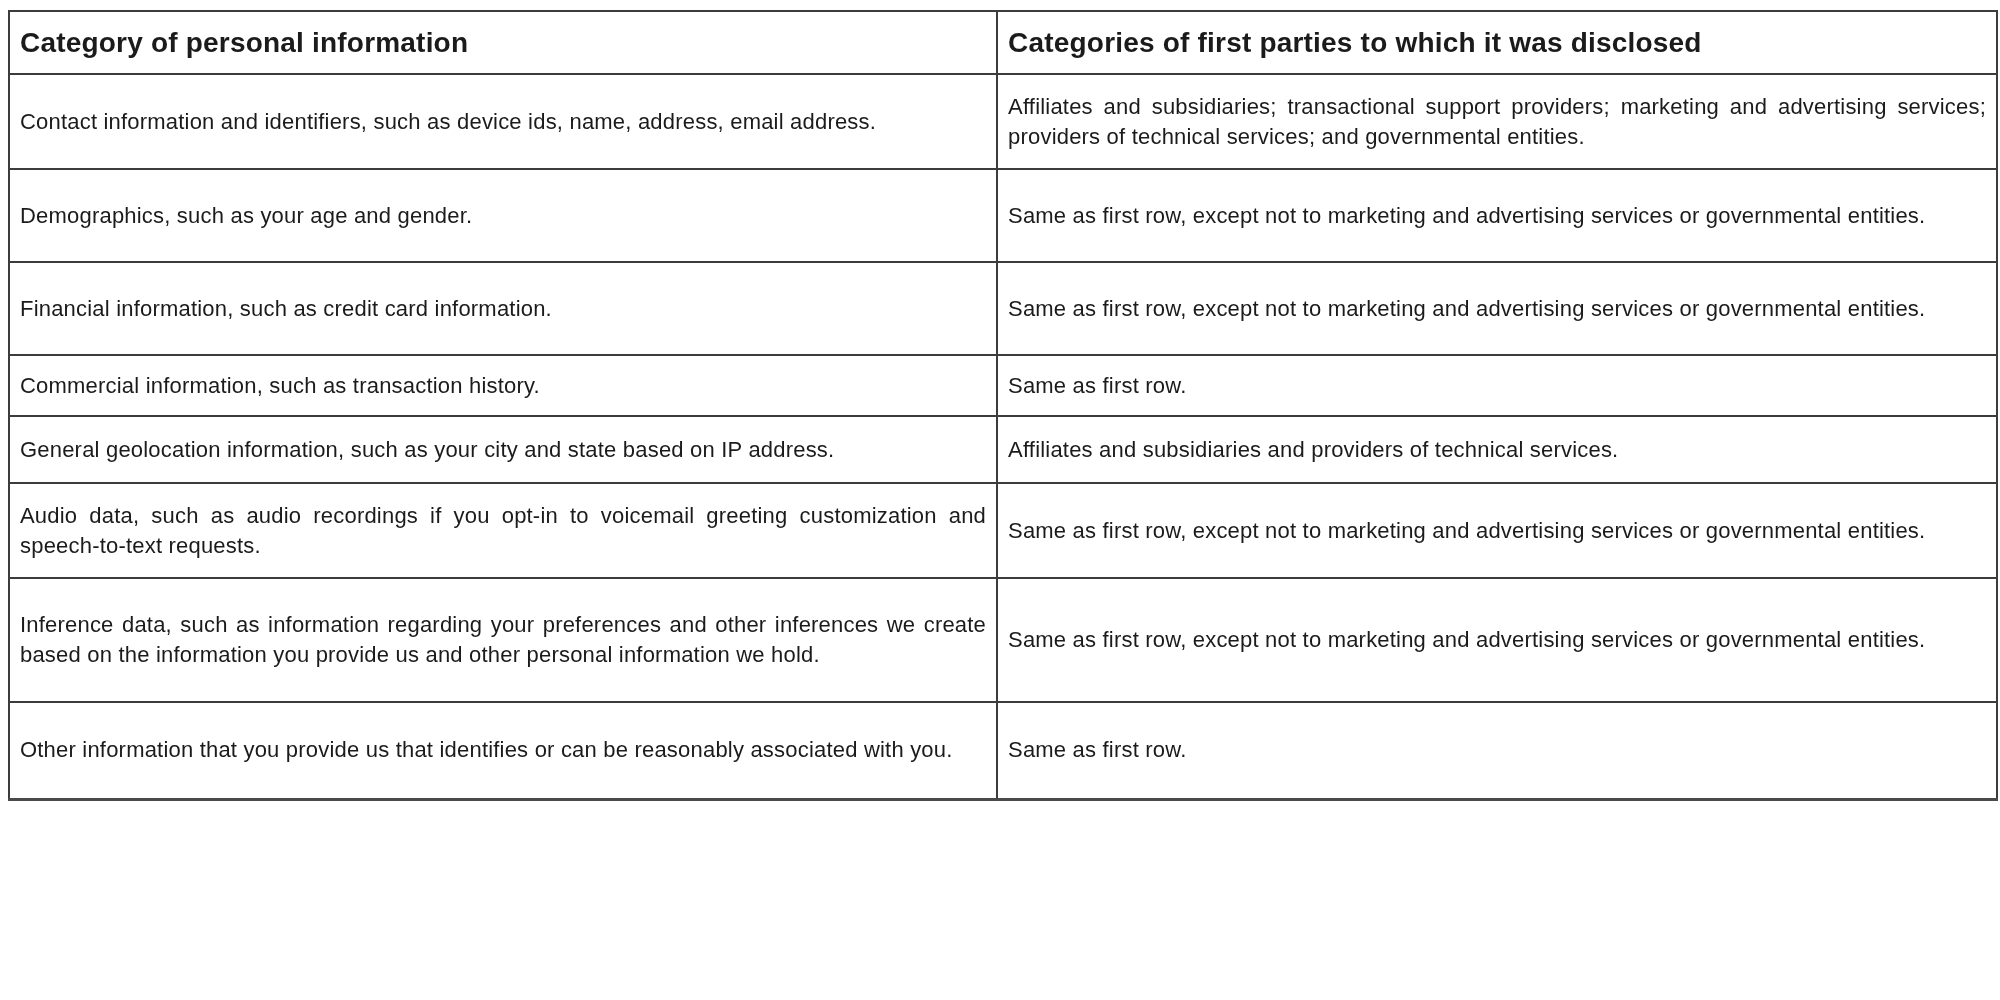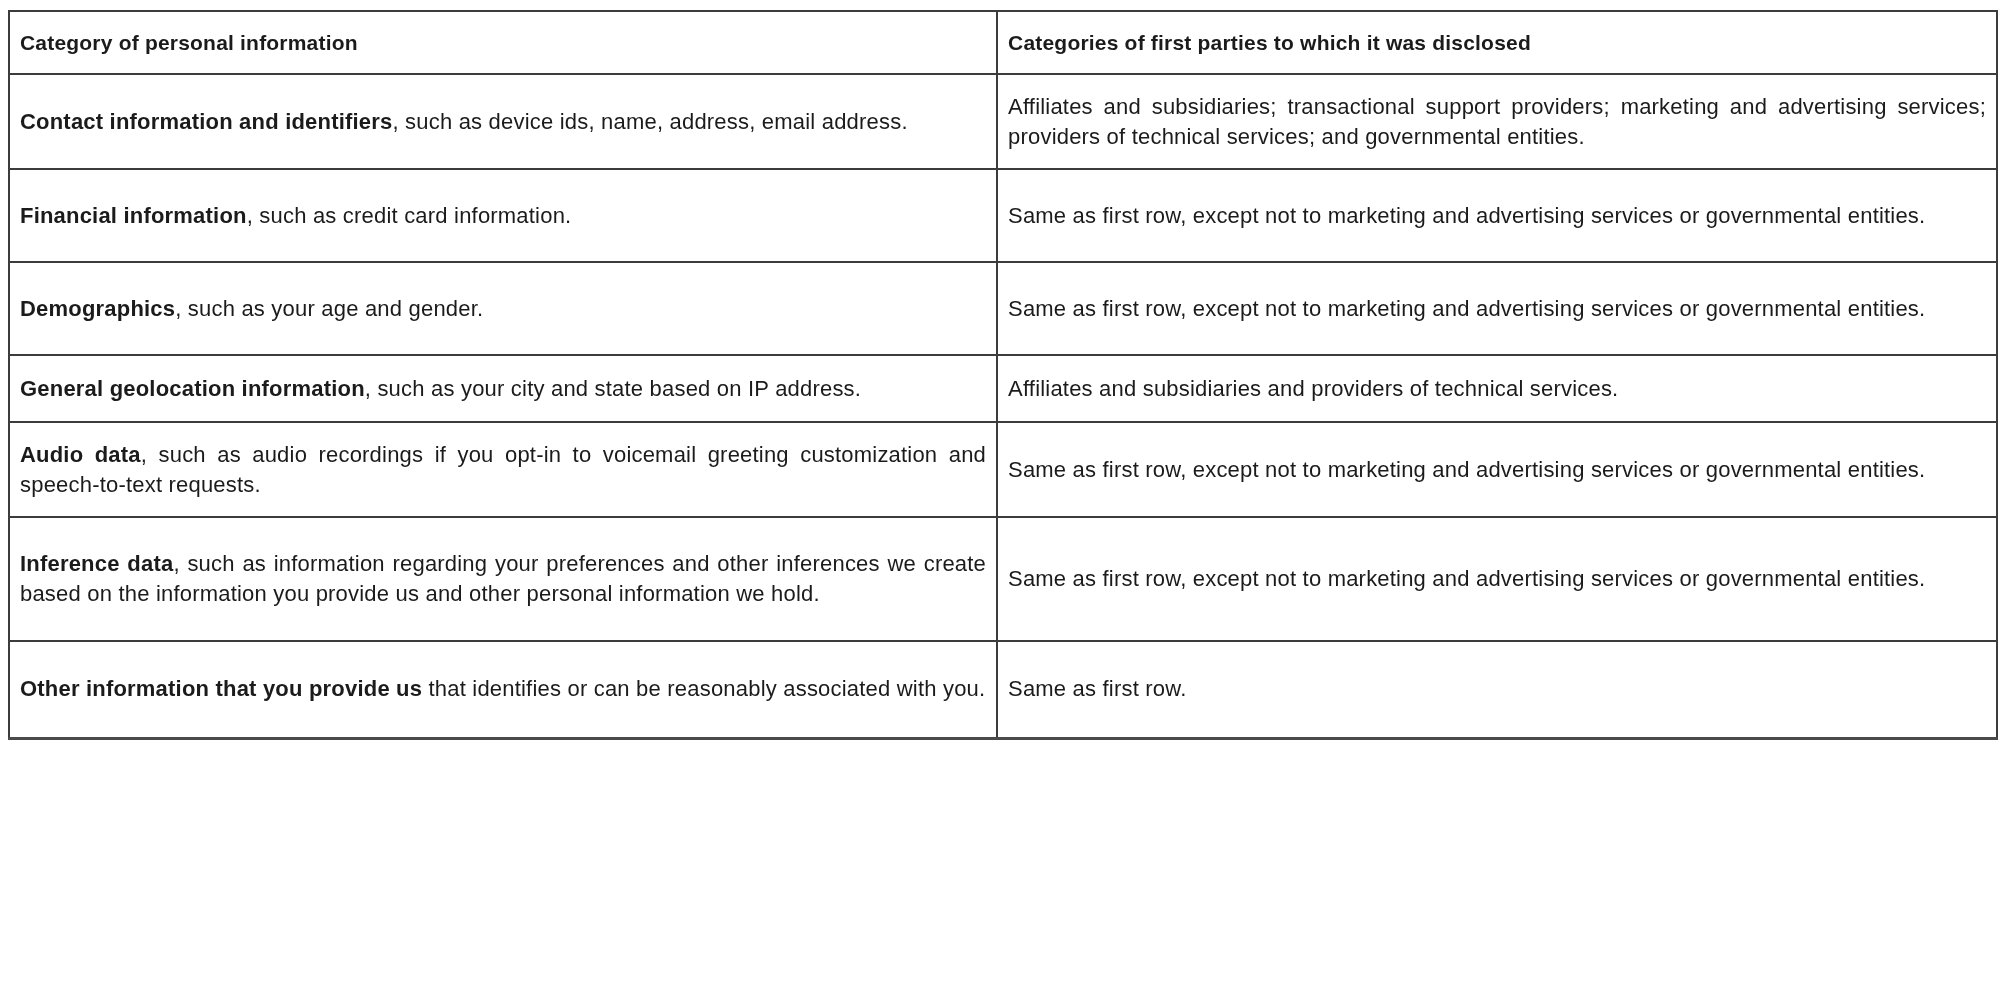--- a/index.html
+++ b/index.html
@@ -26,28 +26,28 @@
     border: 2px solid #3c3c3c;
     vertical-align: middle;
     padding: 6px 10px;
     font-size: 22px;
     line-height: 30px;
     letter-spacing: 0.2px;
   }
   table.disclosure th {
     text-align: left;
     font-weight: 700;
-    font-size: 21px;
+    font-size: 28px;
   }
   table.disclosure td {
     text-align: justify;
     text-justify: inter-word;
     font-weight: 400;
   }
-  .b { font-weight: 700; }
+  .b { font-weight: 400; }
   col.c-left  { width: 49.7%; }
   col.c-right { width: 50.3%; }
   tr.h-header { height: 63px; }
   tr.h-2line  { height: 95px; }
   tr.h-2lineB { height: 93px; }
   tr.h-1line  { height: 61px; }
   tr.h-1lineB { height: 67px; border-radius: 14px; }
   tr.h-3line  { height: 124px; }
   tr.h-last   { height: 97px; }
 </style>
@@ -65,26 +65,30 @@
         <th>Category of personal information</th>
         <th>Categories of first parties to which it was disclosed</th>
       </tr>
     </thead>
     <tbody>
       <tr class="h-2line">
         <td><span class="b">Contact information and identifiers</span><span>, such as device ids, name, address, email address.</span></td>
         <td><span>Affiliates and subsidiaries; transactional support providers; marketing and advertising services; providers of technical services; and governmental entities.</span></td>
       </tr>
       <tr class="h-2lineB">
+        <td><span class="b">Demographics</span><span>, such as your age and gender.</span></td>
+        <td><span>Same as first row, except not to marketing and advertising services or governmental entities.</span></td>
+      </tr>
+      <tr class="h-2lineB">
         <td><span class="b">Financial information</span><span>, such as credit card information.</span></td>
         <td><span>Same as first row, except not to marketing and advertising services or governmental entities.</span></td>
       </tr>
-      <tr class="h-2lineB">
-        <td><span class="b">Demographics</span><span>, such as your age and gender.</span></td>
-        <td><span>Same as first row, except not to marketing and advertising services or governmental entities.</span></td>
+      <tr class="h-1line">
+        <td><span class="b">Commercial information</span><span>, such as transaction history.</span></td>
+        <td><span>Same as first row.</span></td>
       </tr>
       <tr class="h-1lineB">
         <td><span class="b">General geolocation information</span><span>, such as your city and state based on IP address.</span></td>
         <td><span>Affiliates and subsidiaries and providers of technical services.</span></td>
       </tr>
       <tr class="h-2line">
         <td><span class="b">Audio data</span><span>, such as audio recordings if you opt-in to voicemail greeting customization and speech-to-text requests.</span></td>
         <td><span>Same as first row, except not to marketing and advertising services or governmental entities.</span></td>
       </tr>
       <tr class="h-3line">

